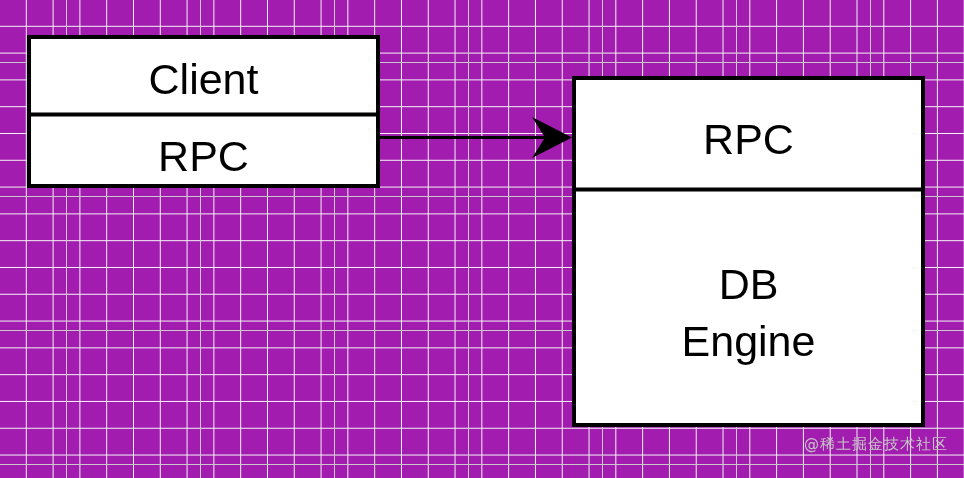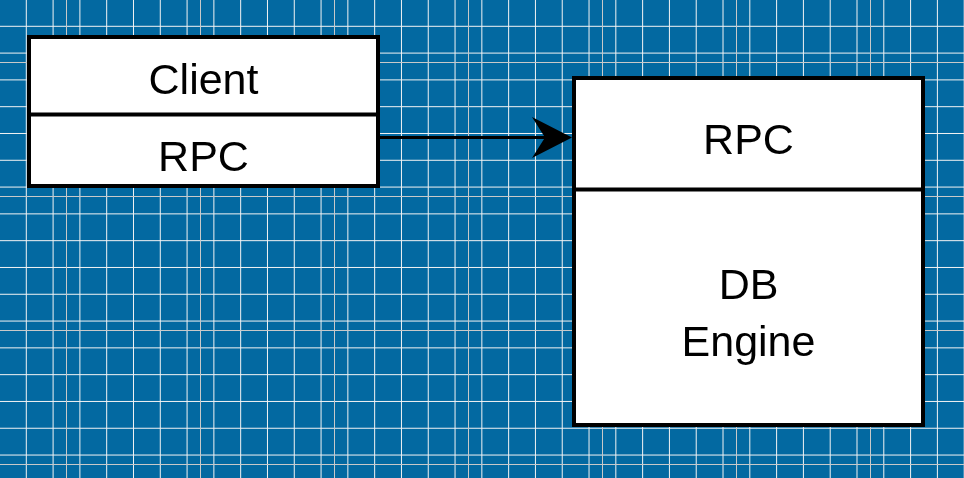--- a/index.html
+++ b/index.html
@@ -9,21 +9,21 @@
   }
   body {
     font-family: "Liberation Sans", sans-serif;
   }
 
   #canvas {
     position: relative;
     width: 964px;
     height: 478px;
     overflow: hidden;
-    background-color: #0369a1;
+    background-color: #a21caf;
   }
 
   
   #grid-minor {
     position: absolute;
     inset: 0;
     background-image:
       linear-gradient(to right, #f4f4f4 1px, transparent 1px),
       linear-gradient(to bottom, #f4f4f4 1px, transparent 1px);
     background-size: 26.8px 26.8px;
@@ -112,14 +112,15 @@
     <g>
       <rect class="node-rect" x="574" y="78" width="349" height="347"></rect>
       <line class="divider" x1="574" y1="189.5" x2="923" y2="189.5"></line>
       <text class="node-label" x="748.5" y="154">RPC</text>
       <text class="node-label" x="748.5" y="299">DB</text>
       <text class="node-label" x="748.5" y="356">Engine</text>
     </g>
 
   </svg>
 
+  <div class="watermark">@稀土掘金技术社区</div>
 
 </div>
 
 </body></html>

